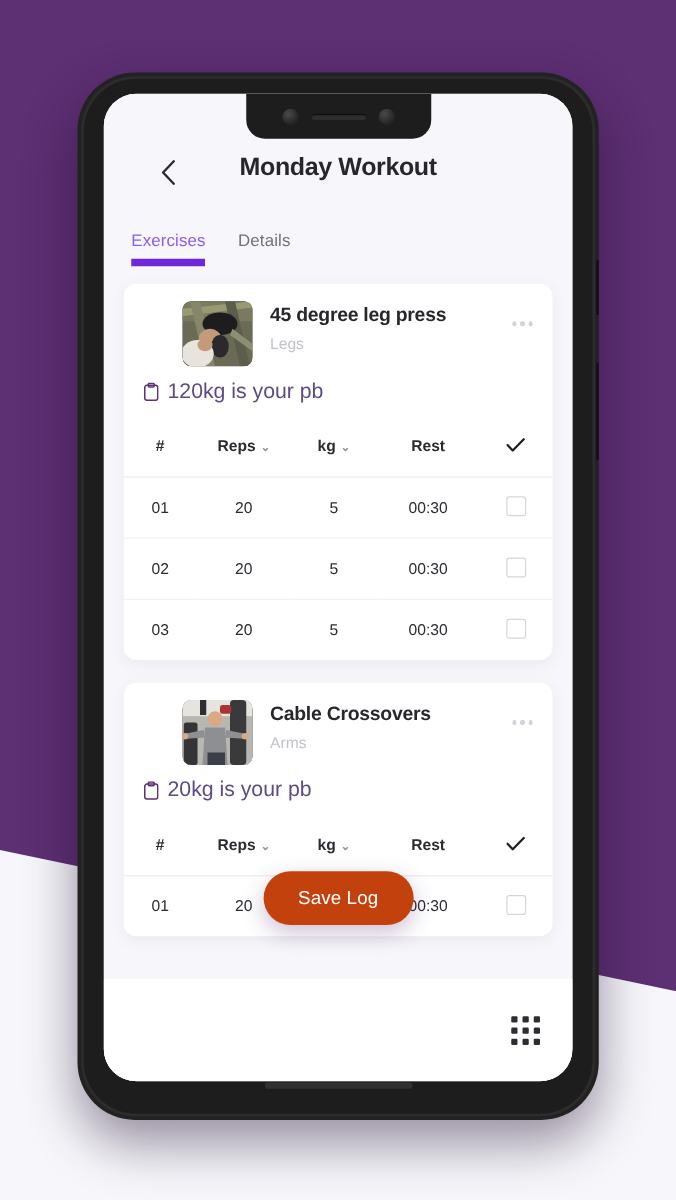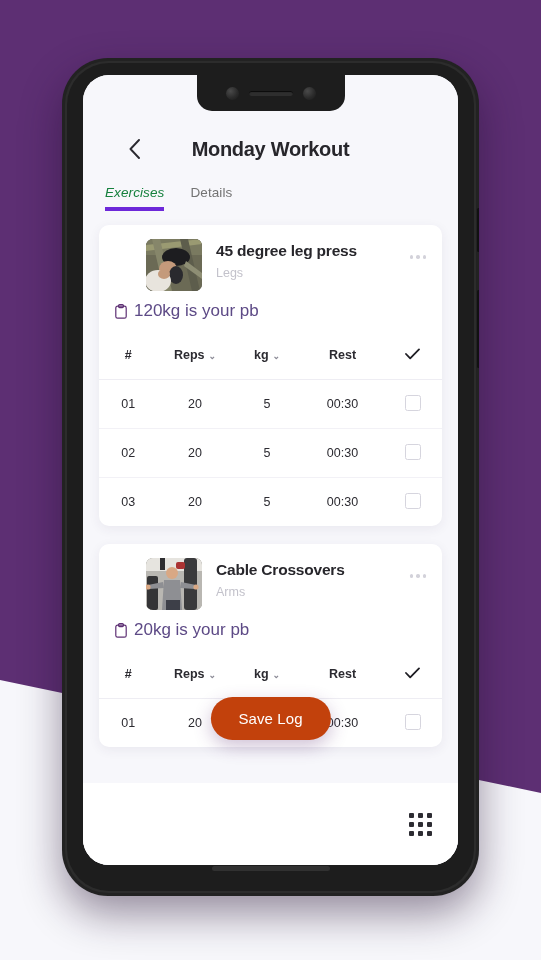--- a/index.html
+++ b/index.html
@@ -121,21 +121,20 @@
     display: flex;
     flex-direction: column;
     background: #f7f7fb;
   }
   #status-spacer { height: 48px; flex: none; }
 
   #topbar {
     flex: none;
     height: 52px;
     display: flex;
-    align-items: center;
     padding: 0 36px;
     position: relative;
   }
   #back-btn {
     width: 30px; height: 30px;
     display: flex; align-items: center; justify-content: center;
     cursor: pointer;
   }
   #page-title {
     position: absolute;
@@ -155,23 +154,22 @@
     padding: 10px 22px 0 22px;
   }
   .tab {
     font-size: 13.5px;
     padding-bottom: 7px;
     cursor: pointer;
     color: #737373;
     letter-spacing: .1px;
   }
   .tab.active {
-    color: #15803d;
-    border-bottom: 4px solid #6d28d9;
-    font-style: italic;
+    color: #8b5cf6;
+    border-bottom: 6px solid #6d28d9;
   }
 
   #list {
     flex: 1;
     overflow: hidden;
     padding: 14px 16px 0 16px;
   }
 
   .card {
     background: #ffffff;

